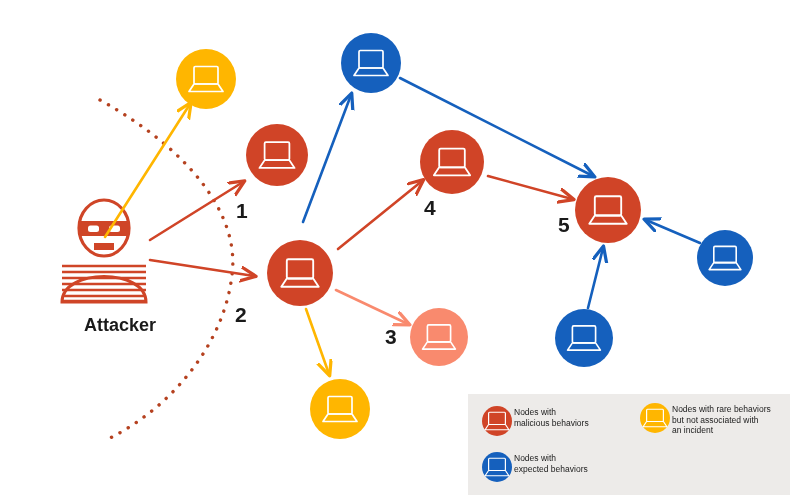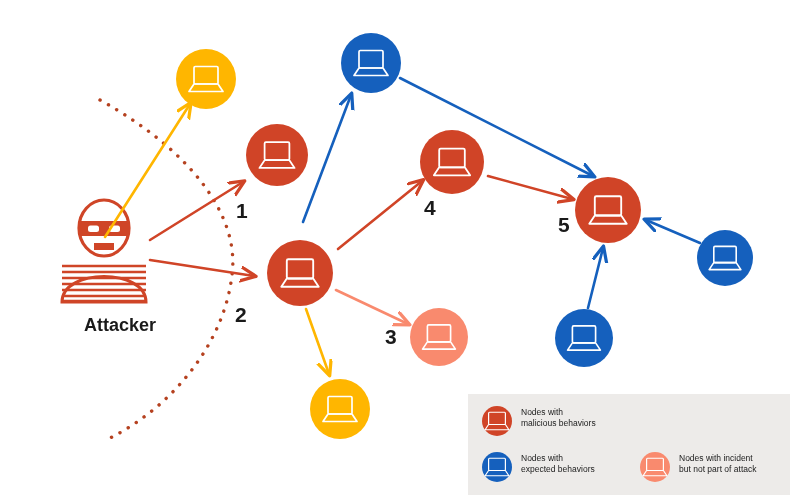--- a/index.html
+++ b/index.html
@@ -4,21 +4,21 @@
 <style>
   html,body{margin:0;padding:0;background:#ffffff;}
   body{width:801px;height:501px;overflow:hidden;font-family:"Liberation Sans",sans-serif;}
   #stage{position:relative;width:801px;height:501px;background:#ffffff;}
   #canvas{position:absolute;left:0;top:0;width:801px;height:501px;}
   .lbl{position:absolute;font-weight:bold;color:#1a1a1a;font-family:"Liberation Sans",sans-serif;}
   .step-num{font-size:21px;letter-spacing:0;}
   .attacker-label{font-size:18px;left:70px;top:315px;width:100px;text-align:center;}
   #legend{position:absolute;left:468px;top:394px;width:322px;height:101px;background:#edebe9;}
   .leg-item{position:absolute;display:flex;align-items:flex-start;}
-  .leg-txt{font-size:8.5px;line-height:10.5px;color:#1b1b1b;font-family:"Liberation Sans",sans-serif;margin-left:9px;margin-top:1px;white-space:pre-line;font-weight:500;}
+  .leg-txt{font-size:8.5px;line-height:10.5px;color:#1b1b1b;font-family:"Liberation Sans",sans-serif;margin-left:2px;margin-top:1px;white-space:pre-line;font-weight:500;}
   .leg-ico{width:30px;height:30px;flex:0 0 30px;border-radius:50%;position:relative;}
   svg{display:block;}
 </style>
 </head>
 <body>
 
 <div id="stage">
   <svg id="canvas" viewBox="0 0 801 501">
     <defs>
       <marker id="ar-red" markerWidth="8" markerHeight="8" refX="5.2" refY="3" orient="auto" markerUnits="strokeWidth">
@@ -178,26 +178,27 @@
           <svg width="30" height="30" viewBox="0 0 30 30">
             <g transform="translate(15,15) scale(0.7)">
               <rect x="-12" y="-12.5" width="24" height="17.5" rx="1.3" fill="none" stroke="#ffffff" stroke-width="1.7"></rect>
               <path d="M-12,5 L-17,12.5 L17,12.5 L12,5 Z" fill="none" stroke="#ffffff" stroke-width="1.7" stroke-linejoin="round"></path>
             </g>
           </svg>
         </div>
         <div class="leg-txt">Nodes with
 expected behaviors</div>
       </div>
-      <div class="leg-item" style="left: 172px; top: 58px;">
-        <div class="leg-ico" style="background: rgb(249, 138, 110);">
+      <div class="leg-item" style="left: 172px; top: 9px;">
+        <div class="leg-ico" style="background: rgb(255, 182, 0);">
           <svg width="30" height="30" viewBox="0 0 30 30">
             <g transform="translate(15,15) scale(0.7)">
               <rect x="-12" y="-12.5" width="24" height="17.5" rx="1.3" fill="none" stroke="#ffffff" stroke-width="1.7"></rect>
               <path d="M-12,5 L-17,12.5 L17,12.5 L12,5 Z" fill="none" stroke="#ffffff" stroke-width="1.7" stroke-linejoin="round"></path>
             </g>
           </svg>
         </div>
-        <div class="leg-txt">Nodes with incident
-but not part of attack</div>
+        <div class="leg-txt">Nodes with rare behaviors
+but not associated with
+an incident</div>
       </div>
     </div>
 </div>
 
 </body></html>

